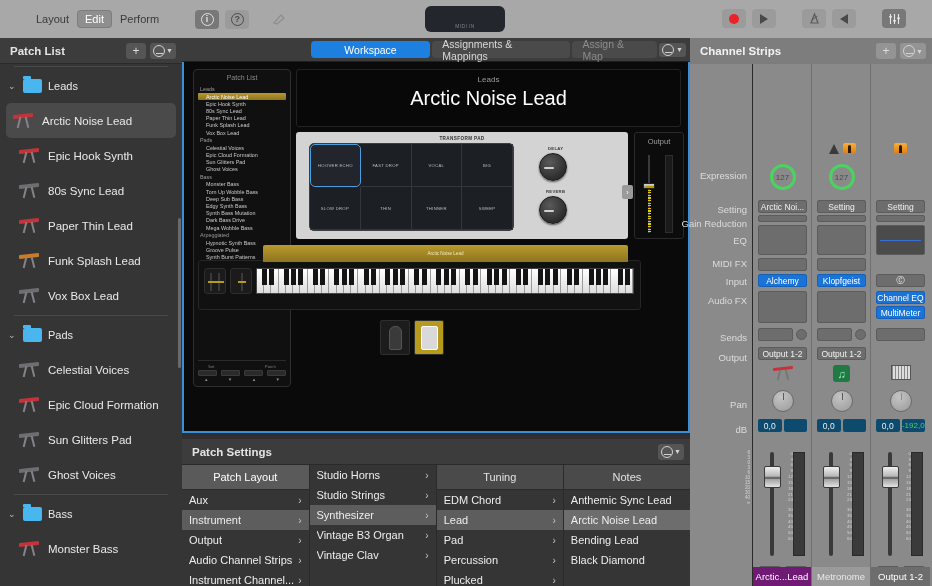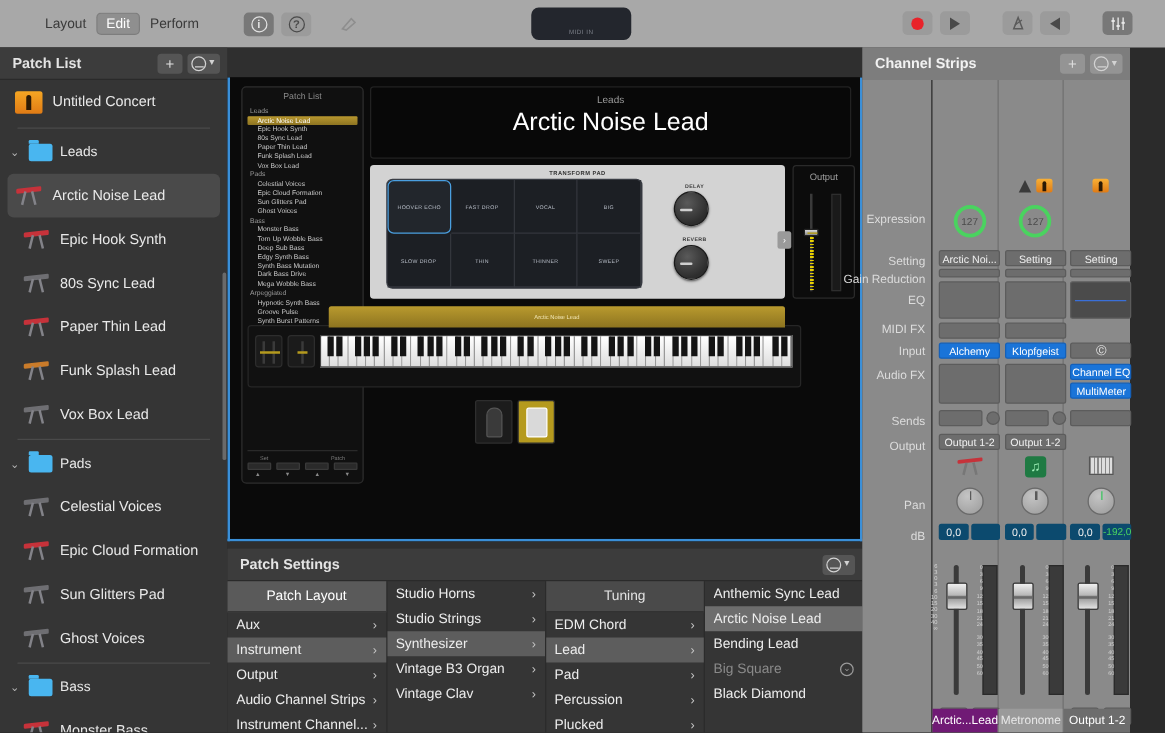--- a/index.html
+++ b/index.html
@@ -134,21 +134,21 @@
   .pscol.first .pscolhdr{background:#5a5a5a;color:#fff;}
   .psrow{height:20px;display:flex;align-items:center;padding:0 7px;font-size:11px;color:#ededed;gap:4px;}
   .psrow .nm{flex:1;white-space:nowrap;overflow:hidden;}
   .psrow .ar{color:#c4c4c4;font-size:10px;}
   .psrow.sel{background:#5d5d5d;}
   .psrow.selblue{background:#6d6d6d;}
   .psrow.dis .nm{color:#8a8a8a;}
   .dlicon{width:11px;height:11px;border-radius:50%;border:1px solid #9a9a9a;color:#9a9a9a;font-size:7px;display:flex;align-items:center;justify-content:center;}
 
   
-  .chanpanel{position:absolute;left:690px;top:38px;width:214px;height:548px;background:#7d7d7d;}
+  .chanpanel{position:absolute;left:690px;top:38px;width:242px;height:548px;background:#7d7d7d;}
   .chanhdr{height:26px;background:#7d7d7d;display:flex;align-items:center;padding:0 6px 0 10px;}
   .chanhdr .t{font-size:11.5px;font-weight:bold;color:#f2f2f2;flex:1;}
   .chanhdr .hb{background:#949494;}
   .strips{position:absolute;top:26px;left:0;right:0;bottom:0;display:flex;background:#8a8a8a;}
   .labcol{width:63px;position:relative;border-right:1.5px solid #2a2a2a;}
   .strip{width:59px;border-right:1px solid #707070;position:relative;}
   .strip:last-child{border-right:none;}
   .rowlabel{position:absolute;right:5px;font-size:9.5px;color:#dcdcdc;text-align:right;white-space:nowrap;}
   .cell{position:absolute;left:5px;width:49px;}
   .ctrl{height:13px;background:#6d6d6d;border-radius:2px;display:flex;align-items:center;justify-content:center;font-size:8.5px;color:#f0f0f0;border:1px solid #5c5c5c;white-space:nowrap;overflow:hidden;}
@@ -257,24 +257,20 @@
     <div class="panelhdr">
       <div class="t">Patch List</div>
       <div class="hb">+</div>
       <div style="width:4px"></div>
       <div class="hb menu">
           <div class="smile"></div>
           <span class="chev">▼</span>
         </div>
     </div>
     <div class="sblist">
-      <div class="sbrow concert">
-        <div class="concert-icon"></div>
-        <div class="lbl">Untitled Concert</div>
-      </div>
       <div class="divider"></div>
 
       <div class="grp">
         <span class="carat">⌄</span>
         <div class="folder"></div>
         <span class="lbl">Leads</span>
       </div>
       <div class="sbrow sel">
         <div class="kb">
             <div class="top red"></div>
@@ -364,20 +360,30 @@
             <div class="top red"></div>
             <div class="stand"></div>
           </div>
         <span class="lbl">Monster Bass</span>
       </div>
     </div>
     <div class="scrollbar"></div>
   </div>
 
   <div class="center">
+    <div class="wstabs">
+      <div style="width:123px"></div>
+      <div class="wtab active">Workspace</div>
+      <div class="wtab plain">Assignments &amp; Mappings</div>
+      <div class="wtab dim">Assign &amp; Map</div>
+      <div class="wsmenu">
+          <div class="smile"></div>
+          <span class="chev">▼</span>
+        </div>
+    </div>
 
     <div class="workspace">
       <div class="wsinner">
 
         <div class="ipl">
           <div class="title">Patch List</div>
           <div class="body">
             <div class="g">Leads</div>
             <div class="i sel">Arctic Noise Lead</div>
             <div class="i">Epic Hook Synth</div>
@@ -653,32 +659,29 @@
               <span class="nm">Percussion</span>
               <span class="ar">›</span>
             </div>
           <div class="psrow">
               <span class="nm">Plucked</span>
               <span class="ar">›</span>
             </div>
         </div>
 
         <div class="pscol">
+          <div class="pscolhdr">Notes</div>
           <div class="psrow">
               <span class="nm">Anthemic Sync Lead</span>
             </div>
           <div class="psrow selblue">
               <span class="nm">Arctic Noise Lead</span>
             </div>
           <div class="psrow">
               <span class="nm">Bending Lead</span>
-            </div>
-          <div class="psrow dis">
-              <span class="nm">Big Square</span>
-              <span class="dlicon">⌄</span>
             </div>
           <div class="psrow">
               <span class="nm">Black Diamond</span>
             </div>
         </div>
       </div>
     </div>
   </div>
 
   <div class="chanpanel">

